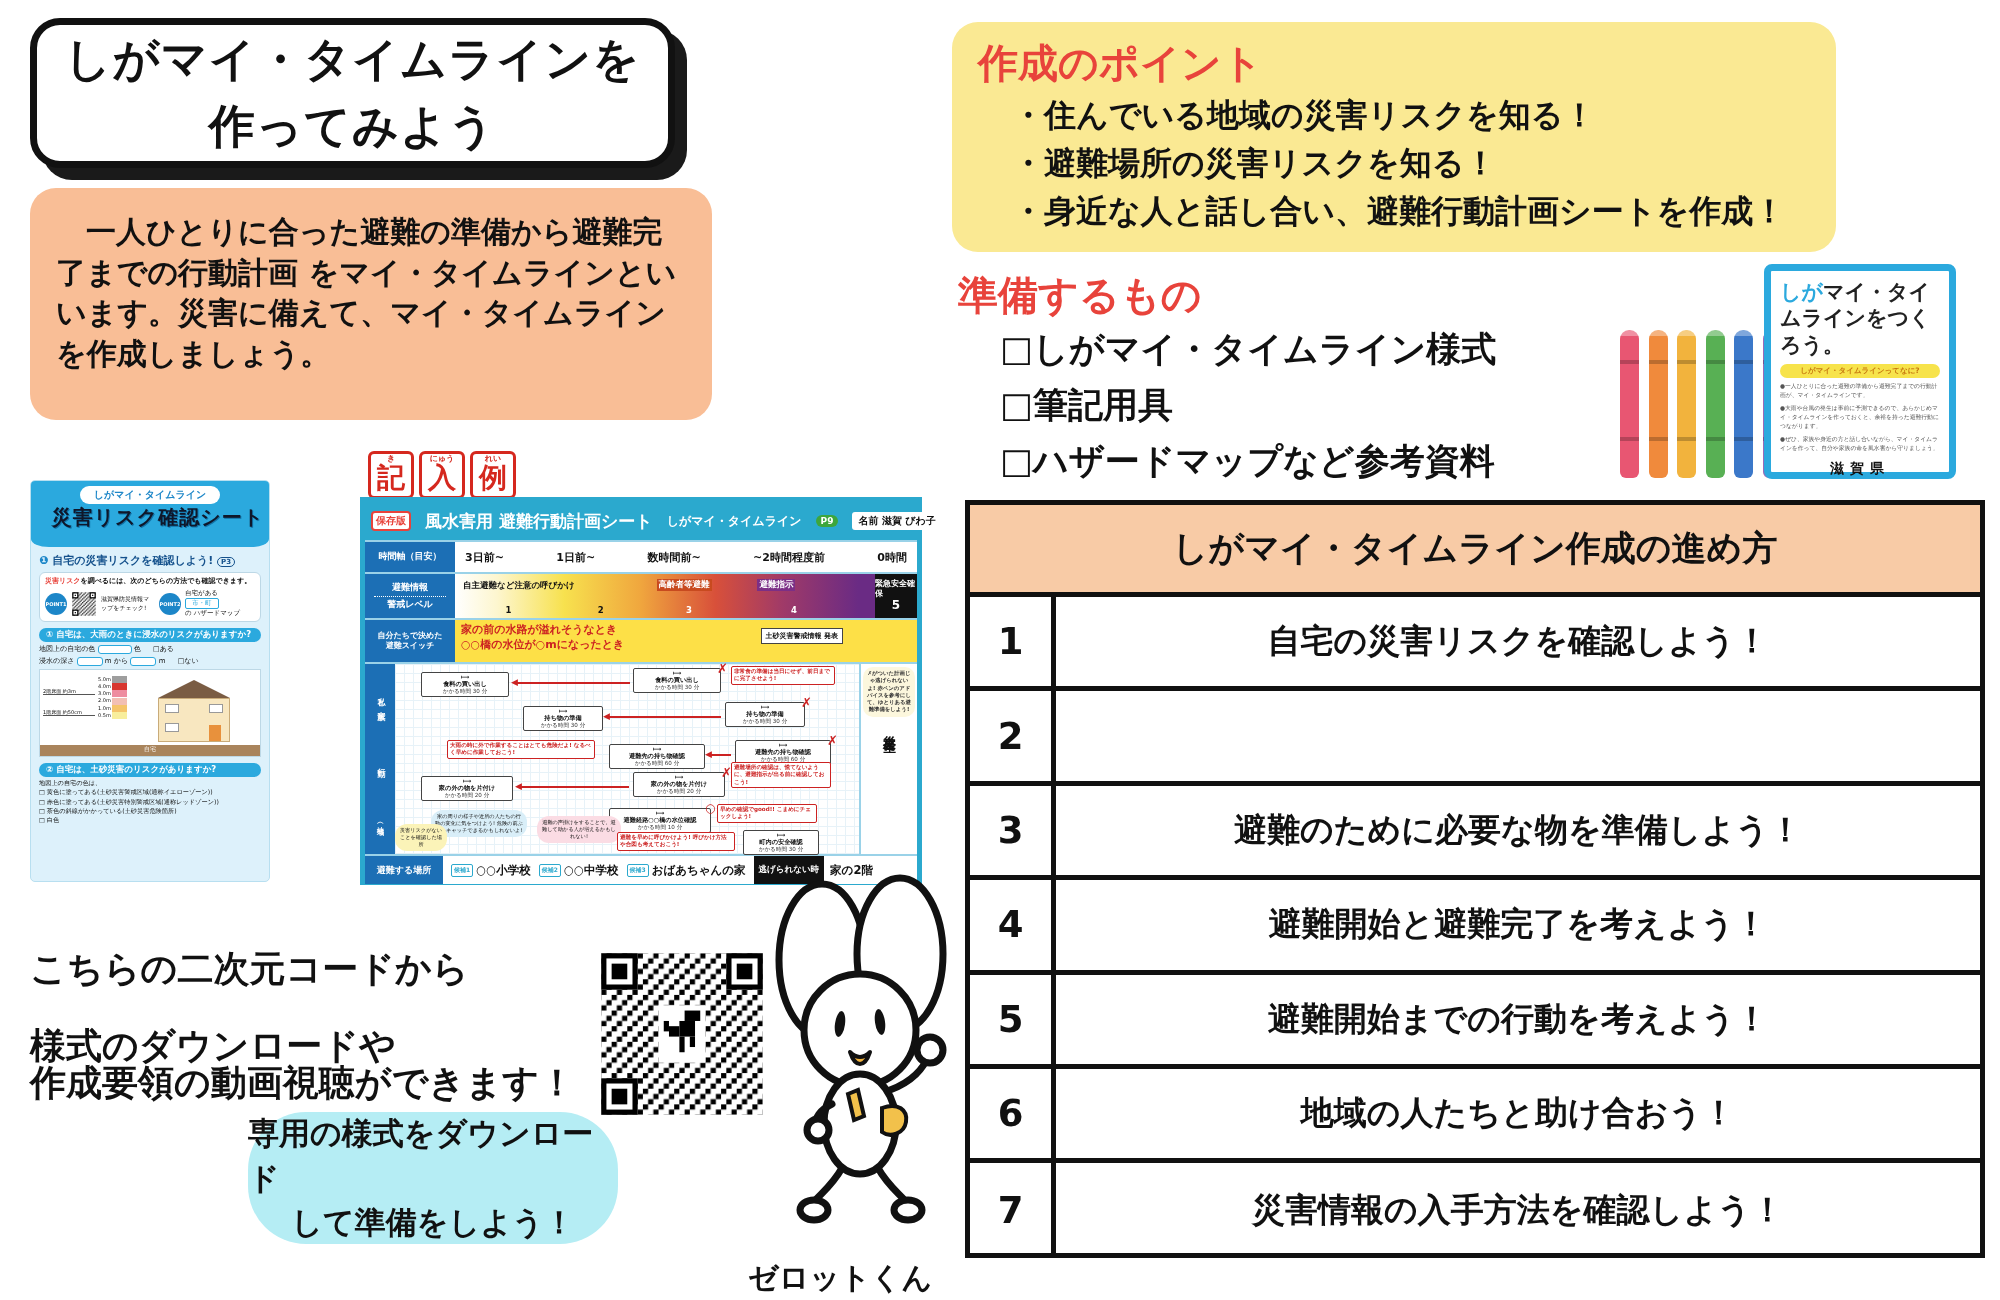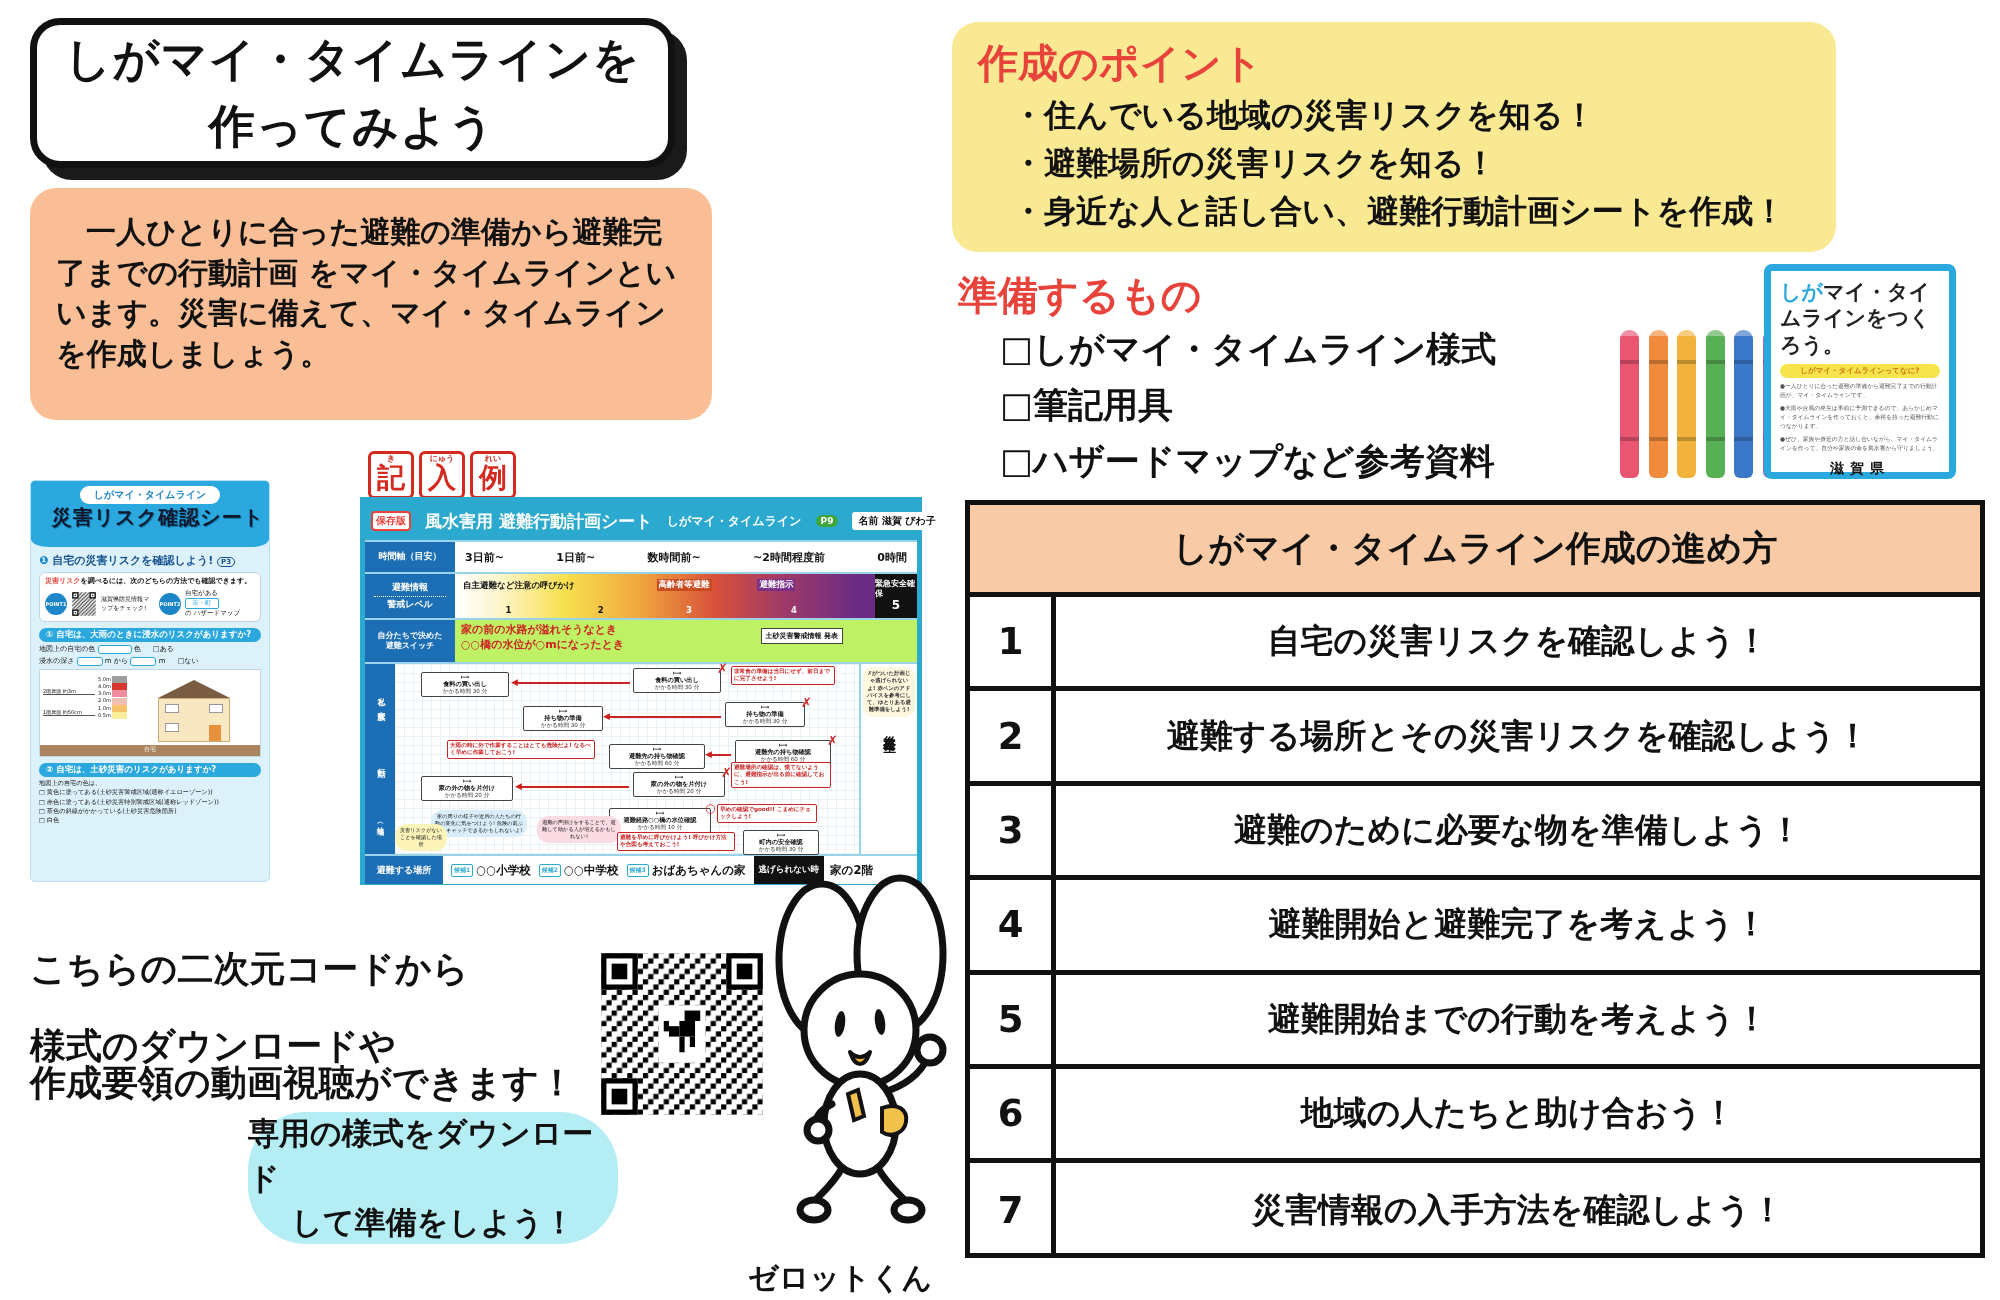--- a/index.html
+++ b/index.html
@@ -64,21 +64,21 @@
   .ex-row { display:flex; border-top:2px solid #9ad2e8; }
   .ex-label { width:90px; background:#1C6FB5; color:#fff; display:flex; flex-direction:column;
     align-items:center; justify-content:center; font-size:9px; text-align:center; line-height:1.3; flex:0 0 90px; }
   .ex-ticks { flex:1; display:flex; align-items:center; justify-content:space-between;
     font-size:11px; padding:0 10px; background:#fff; }
   .ex-grad { flex:1; position:relative; background:linear-gradient(90deg,#ffffff 0%,#fdf6cf 10%,#f7e14e 26%,
       #f0a73e 44%,#d8503a 62%,#a03a68 78%,#6a2b84 96%); }
   .ex-grad .t { position:absolute; font-size:8.5px; white-space:nowrap; }
   .ex-black5 { width:42px; background:#111; color:#fff; display:flex; flex-direction:column;
     align-items:center; justify-content:center; font-size:8px; line-height:1.2; flex:0 0 42px; }
-  .ex-switch { flex:1; background:#bef264; position:relative; padding:2px 6px; }
+  .ex-switch { flex:1; background:#fde047; position:relative; padding:2px 6px; }
   .ex-red { color:#CC2222; }
   .ex-body { position:relative; height:192px; border-top:2px solid #9ad2e8; display:flex; }
   .ex-side { width:30px; background:#1C6FB5; color:#fff; display:flex; flex-direction:column;
     align-items:center; justify-content:space-around; flex:0 0 30px; }
   .vtext { writing-mode:vertical-rl; text-orientation:upright; letter-spacing:2px; }
   .ex-main { flex:1; position:relative;
     background-image:linear-gradient(#e7f2f8 1px, transparent 1px),linear-gradient(90deg,#e7f2f8 1px, transparent 1px);
     background-size:9px 9px; }
   .task { position:absolute; background:#fff; border:1px solid #444; border-radius:2px;
     padding:1px 3px; font-size:6.2px; line-height:1.25; text-align:center; }
@@ -506,21 +506,20 @@
   <div class="abs mascot-name">ゼロットくん</div>
 
   <div class="abs steps">
     <div class="steps-head">しがマイ・タイムライン作成の進め方</div>
     <div class="steps-row">
       <div class="steps-no">1</div>
       <div class="steps-label">自宅の災害リスクを確認しよう！</div>
     </div>
     <div class="steps-row">
       <div class="steps-no">2</div>
-      <div class="steps-label">避難する場所とその災害リスクを確認しよう！</div>
     </div>
     <div class="steps-row">
       <div class="steps-no">3</div>
       <div class="steps-label">避難のために必要な物を準備しよう！</div>
     </div>
     <div class="steps-row">
       <div class="steps-no">4</div>
       <div class="steps-label">避難開始と避難完了を考えよう！</div>
     </div>
     <div class="steps-row">

